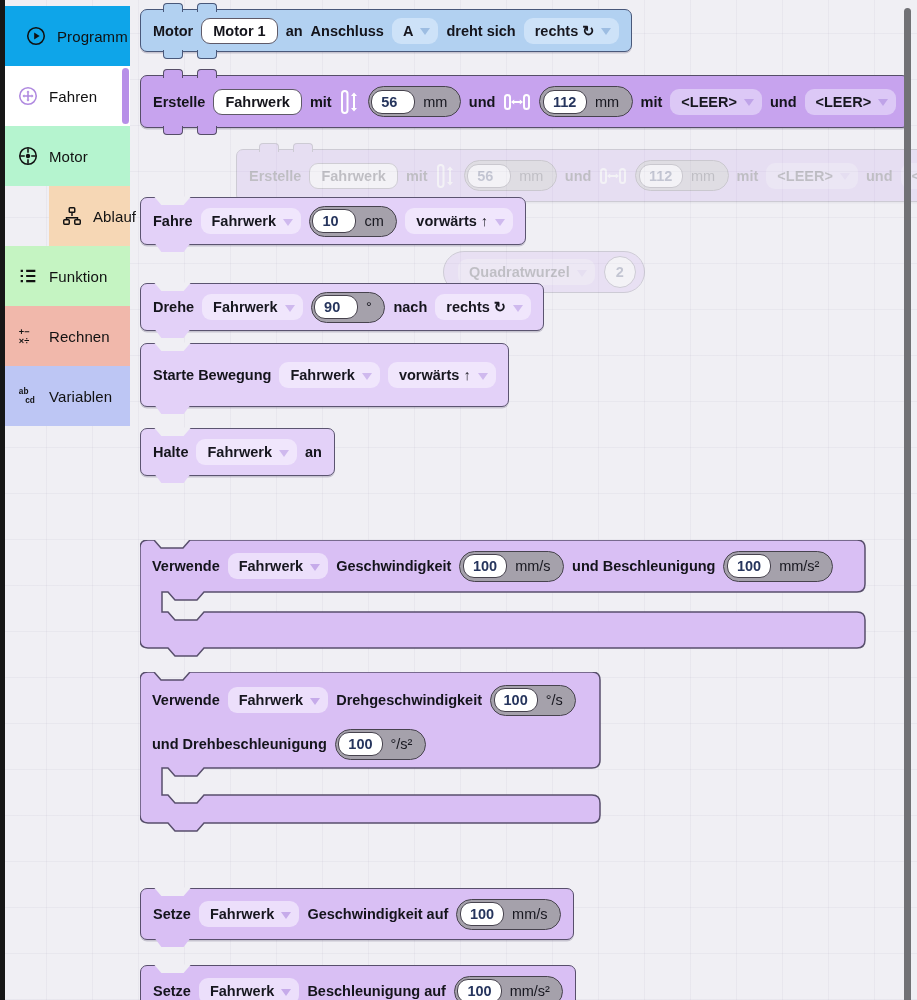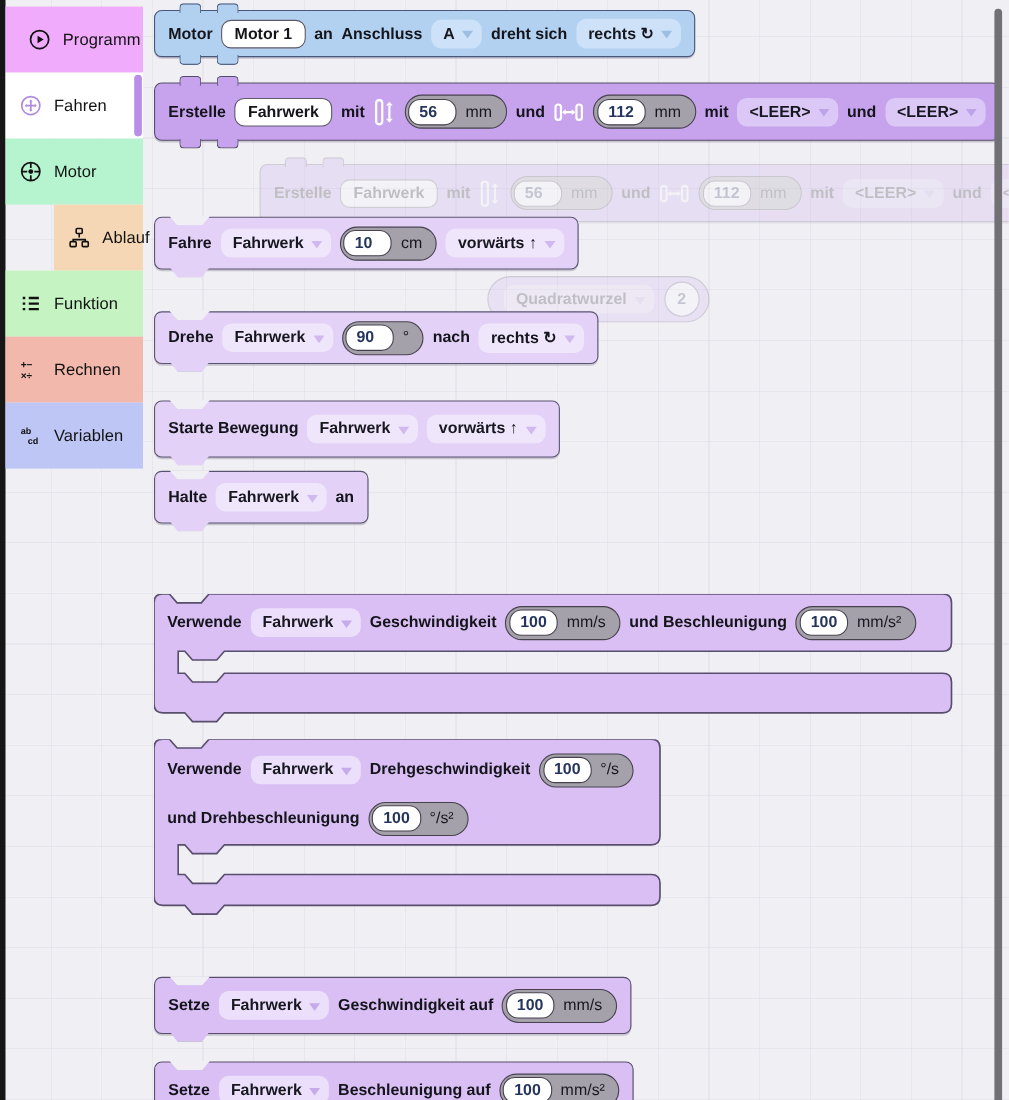--- a/index.html
+++ b/index.html
@@ -64,21 +64,21 @@
   .cblock svg{display:block;}
   .crow{position:absolute;display:flex;align-items:center;gap:8px;padding-left:12px;white-space:nowrap;}
 </style>
 </head>
 <body>
 
 <div class="edge-strip"></div>
 
 <div class="sidebar">
 
-  <div class="side-item" style="background-color: #f0abfc; padding-left: 20px;">
+  <div class="side-item" style="background-color: #0ea5e9; padding-left: 20px;">
     <span class="sicon">
       <svg width="22" height="22" viewBox="0 0 24 24" fill="none" stroke="#111" stroke-width="1.7">
         <circle cx="12" cy="12" r="9"></circle>
           <path d="M10 8.3 L16 12 L10 15.7 Z" fill="#111" stroke="none"></path>
         </svg>
     </span>
     <span class="slabel">Programm</span>
   </div>
 
   <div class="side-item" style="background-color: rgb(255, 255, 255);">
@@ -297,21 +297,21 @@
       <span class="unit">°</span>
     </span>
     <span class="txt">nach</span>
     <span class="dd">
       <span>rechts ↻</span>
       <span class="chev"></span>
     </span>
     <span class="bump"></span>
   </div>
 
-  <div class="sb block-plight" style="left:140px;top:364px;height:52px;">
+  <div class="sb block-plight" style="left:140px;top:343px;height:64px;">
     <span class="notch"></span>
     <span class="txt">Starte Bewegung</span>
     <span class="dd">
       <span>Fahrwerk</span>
       <span class="chev"></span>
     </span>
     <span class="dd">
       <span>vorwärts ↑</span>
       <span class="chev"></span>
     </span>

